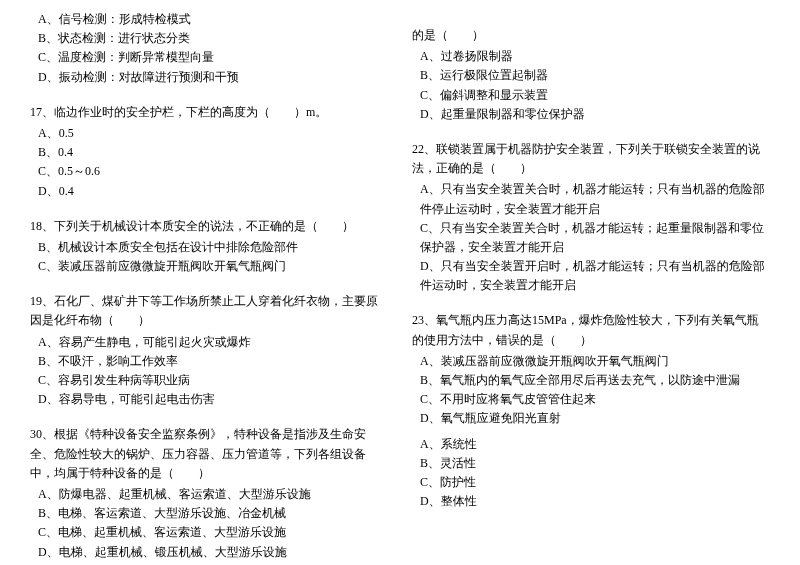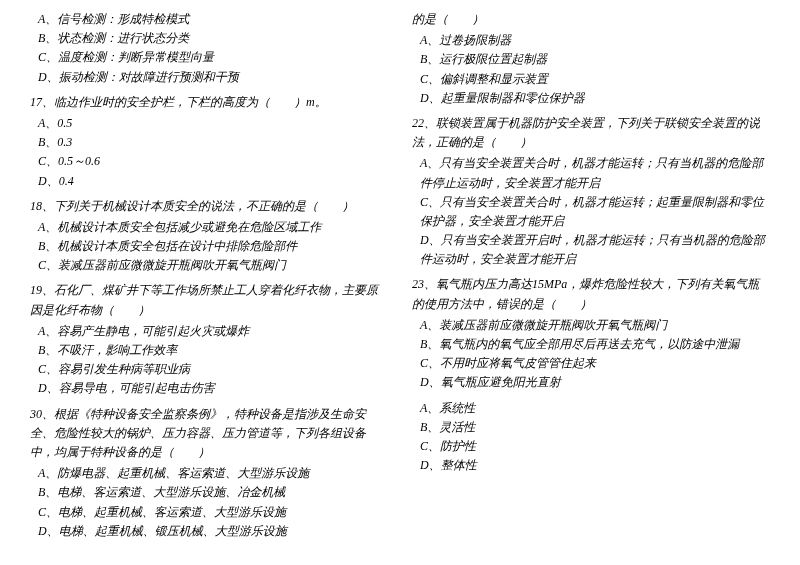--- a/index.html
+++ b/index.html
@@ -30,27 +30,27 @@
       padding-left: 0;
       padding-right: 12px;
     }
     .column-right {
       padding-left: 12px;
       padding-right: 0;
     }
     .question-block {
       margin-bottom: 6px;
       line-height: 1.6;
-      font-style: italic;
     }
     .question-title {
       font-size: 12px;
       line-height: 1.6;
       text-indent: 0;
       margin-bottom: 2px;
+      margin-top: 16px;
     }
     .option {
       font-size: 12px;
       line-height: 1.6;
       padding-left: 8px;
       display: block;
     }
   </style>
 </head>
 <body>
@@ -61,28 +61,27 @@
     <div class="question-block">
       <span class="option">A、信号检测：形成特检模式</span>
       <span class="option">B、状态检测：进行状态分类</span>
       <span class="option">C、温度检测：判断异常模型向量</span>
       <span class="option">D、振动检测：对故障进行预测和干预</span>
     </div>
 
     <div class="question-block">
       <div class="question-title">17、临边作业时的安全护栏，下栏的高度为（　　）m。</div>
       <span class="option">A、0.5</span>
-      <span class="option">B、0.3</span>
+      <span class="option">B、0.4</span>
       <span class="option">C、0.5～0.6</span>
       <span class="option">D、0.4</span>
     </div>
 
     <div class="question-block">
       <div class="question-title">18、下列关于机械设计本质安全的说法，不正确的是（　　）</div>
-      <span class="option">A、机械设计本质安全包括减少或避免在危险区域工作</span>
       <span class="option">B、机械设计本质安全包括在设计中排除危险部件</span>
       <span class="option">C、装减压器前应微微旋开瓶阀吹开氧气瓶阀门</span>
     </div>
 
     <div class="question-block">
       <div class="question-title">19、石化厂、煤矿井下等工作场所禁止工人穿着化纤衣物，主要原因是化纤布物（　　）</div>
       <span class="option">A、容易产生静电，可能引起火灾或爆炸</span>
       <span class="option">B、不吸汗，影响工作效率</span>
       <span class="option">C、容易引发生种病等职业病</span>
       <span class="option">D、容易导电，可能引起电击伤害</span>

